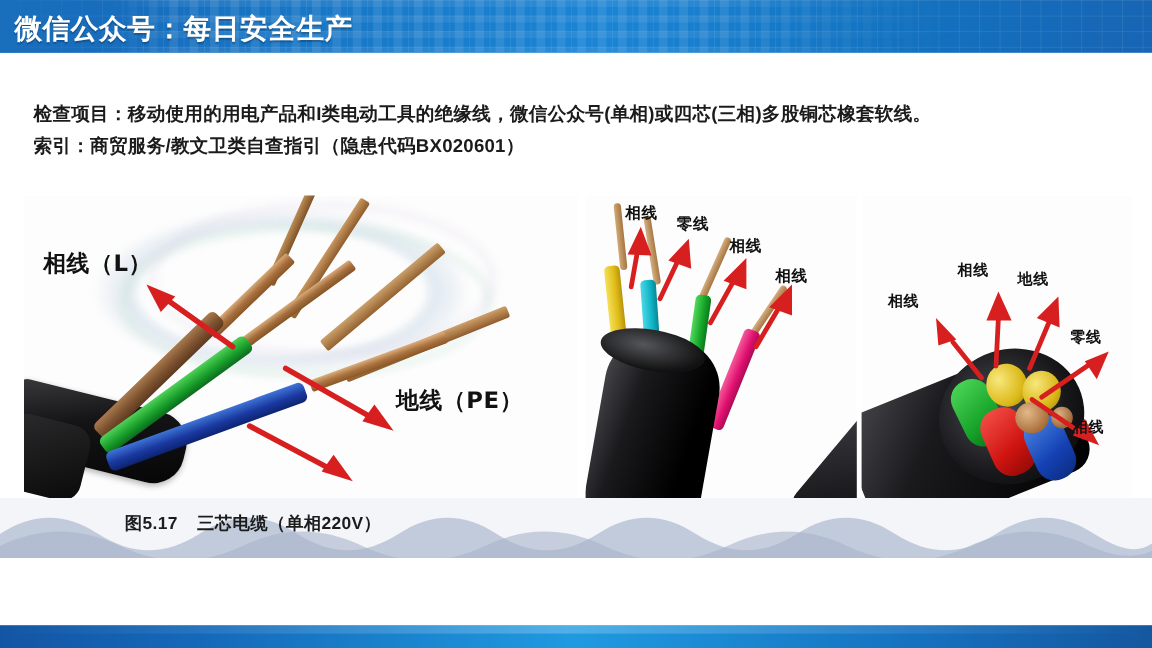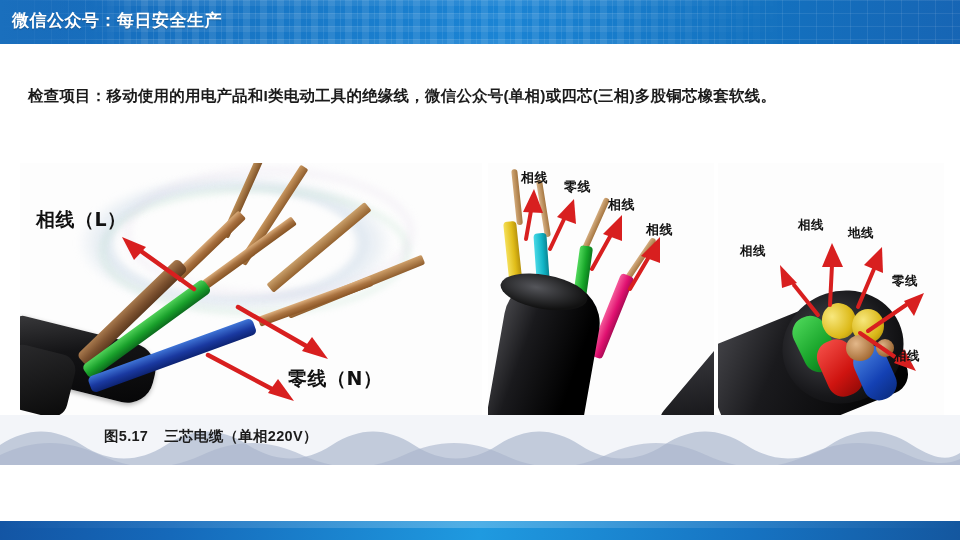--- a/index.html
+++ b/index.html
@@ -32,21 +32,21 @@
     background-size:17px 13px;
     -webkit-mask-image:linear-gradient(to right,transparent 0%,#000 8%,#000 72%,transparent 100%);
             mask-image:linear-gradient(to right,transparent 0%,#000 8%,#000 72%,transparent 100%);
   }
   .header-fade{
     position:absolute;left:0;top:0;width:110px;bottom:0;
     background:linear-gradient(to right,#1a6fbd 0%,rgba(26,111,189,0) 100%);
   }
   .header-title{
     position:absolute;left:12px;top:9px;
-    font-size:17px;font-weight:bold;color:#ffffff;
+    font-size:23px;font-weight:bold;color:#ffffff;
     letter-spacing:.5px;white-space:nowrap;
     text-shadow:0 1px 1px rgba(0,0,0,.25);
     z-index:3;
   }
 
   
   .textblock{position:absolute;left:28px;top:82px;width:910px;}
   .tline{
     font-size:15.5px;font-weight:bold;color:#1b1b1b;
     line-height:27px;white-space:nowrap;letter-spacing:.2px;
@@ -252,20 +252,21 @@
 
 <div class="header">
   <div class="header-grid"></div>
   <div class="header-grid2"></div>
   <div class="header-fade"></div>
   <div class="header-title">微信公众号：每日安全生产</div>
 </div>
 
 <div class="textblock">
   <div class="tline">检查项目：移动使用的用电产品和I类电动工具的绝缘线，微信公众号(单相)或四芯(三相)多股铜芯橡套软线。</div>
+  <div class="tline">索引：商贸服务/教文卫类自查指引（隐患代码BX020601）</div>
 </div>
 
 <div class="photos">
 
   <div class="photo p1">
     <div class="pbg"></div>
     <div class="blur-ring"></div>
     <div class="blur-ring2"></div>
     <div class="blur-ring3"></div>
 
@@ -301,21 +302,21 @@
     </div>
 
     <div class="arrow" style="left:186px;top:190px;">
       <svg width="96" height="52" viewBox="0 0 96 52">
         <line x1="2" y1="2" x2="66" y2="36" stroke="#d81f1f" stroke-width="4.5" stroke-linecap="round"></line>
         <polygon points="88,48 62,40 72,26" fill="#d81f1f"></polygon>
       </svg>
     </div>
 
     <div class="lbl lbl-l" style="left:16px;top:44px;">相线（L）</div>
-    <div class="lbl lbl-l" style="left:268px;top:203px;">零线（N）</div>
+    <div class="lbl lbl-l" style="left:310px;top:158px;">地线（PE）</div>
   </div>
 
   <div class="photo p2">
     <div class="pbg"></div>
 
     <div class="sheath2c"></div>
     <div class="w2 w2-yellow-cu"></div>
     <div class="w2 w2-cyan-cu"></div>
     <div class="w2 w2-green-cu"></div>
     <div class="w2 w2-pink-cu"></div>

